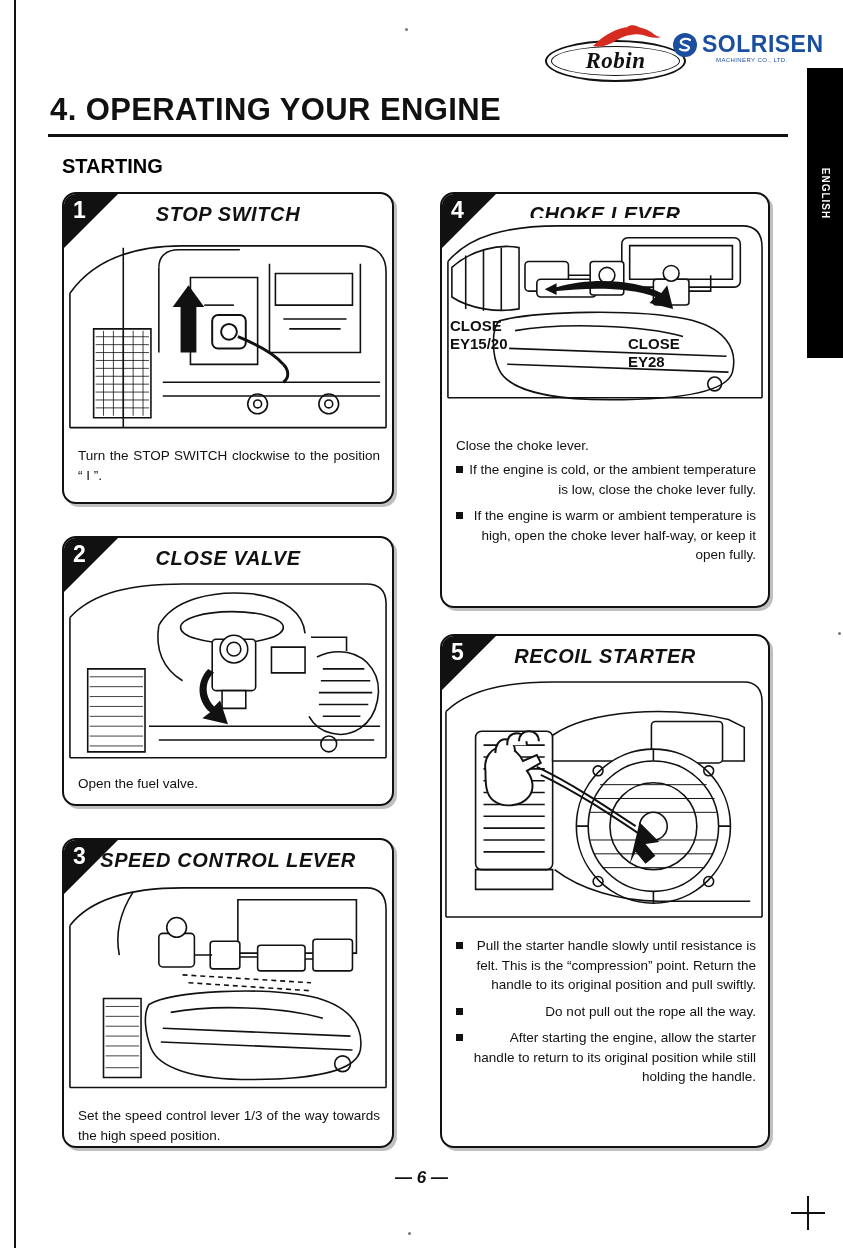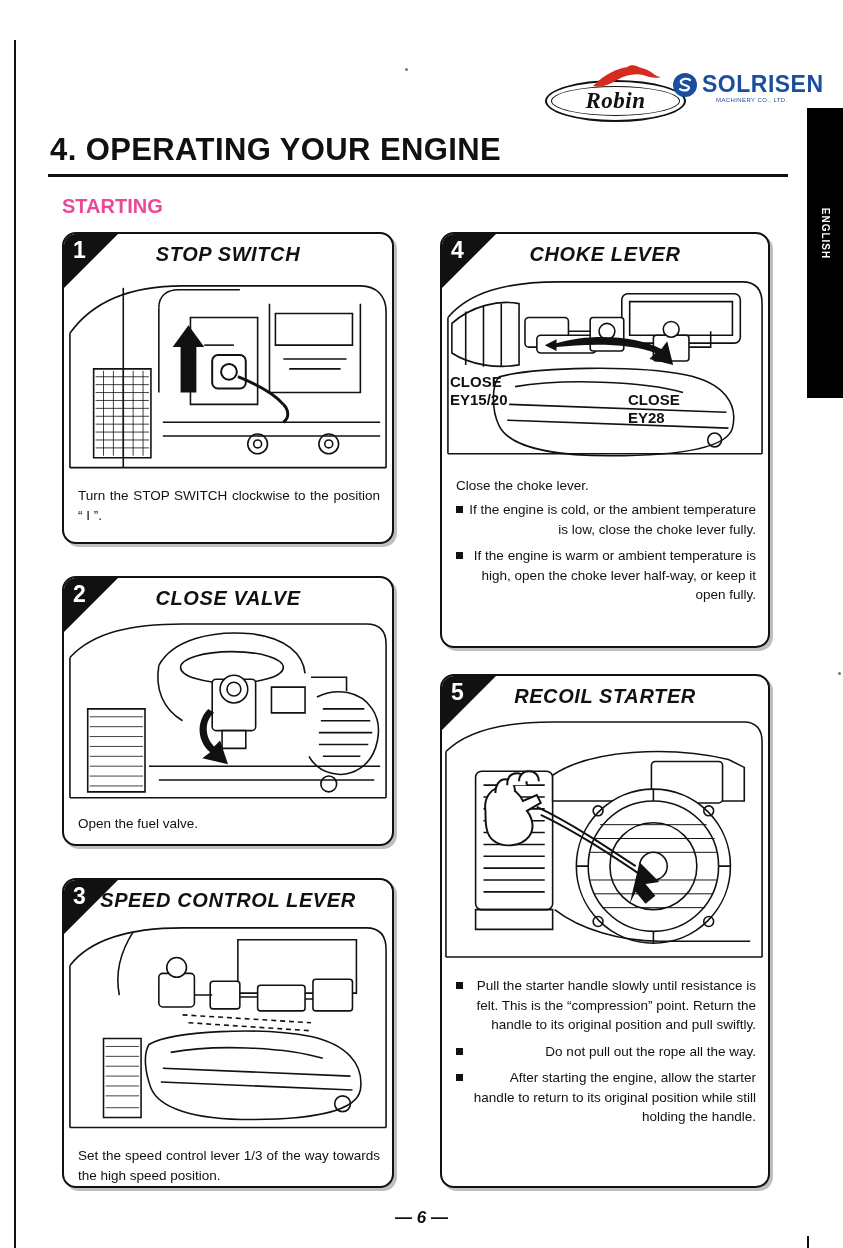--- a/index.html
+++ b/index.html
@@ -11,21 +11,20 @@
     height: 1248px;
     background: #ffffff;
     font-family: "Liberation Sans", sans-serif;
     color: #111111;
     position: relative;
     overflow: hidden;
   }
   .page {
     position: absolute;
     inset: 0;
-    margin-top: 40px;
   }
 
   
   .logo-robin {
     position: absolute;
     left: 545px;
     top: 24px;
     width: 145px;
     height: 58px;
   }
@@ -144,21 +143,21 @@
     width: 740px;
     height: 3px;
     background: #111;
   }
   .section-heading {
     position: absolute;
     left: 62px;
     top: 155px;
     font-size: 20px;
     font-weight: bold;
-    color: #ec4899;
+    color: #000000;
   }
 
   
   .panel {
     position: absolute;
     border: 2px solid #111;
     border-radius: 14px;
     background: #fff;
     box-sizing: border-box;
     box-shadow: 3px 3px 0 rgba(0,0,0,0.25);
@@ -461,21 +460,21 @@
       </svg>
     </div>
     <div class="step-badge">
       <span>3</span>
     </div>
     <div class="panel-caption" style="top:266px;">Set the speed control lever 1/3 of the way towards the high speed position.</div>
   </div>
 
   <div class="panel" style="left:440px; top:192px; width:330px; height:416px;">
     <div class="panel-title">CHOKE LEVER</div>
-    <div class="panel-figure" style="top:40px; height:188px;">
+    <div class="panel-figure" style="top:24px; height:188px;">
       <svg class="fig" viewBox="0 0 330 188" preserveAspectRatio="none">
         <g stroke="#111" fill="none" stroke-width="1.6">
           <path d="M6 44 C28 18, 66 8, 118 8 L304 8 C318 8, 324 16, 324 30 L324 182"></path>
           <path d="M6 44 L6 182"></path>
           <path d="M6 182 L324 182"></path>
 
           <path d="M10 50 C30 32, 58 26, 78 30 L78 92 C56 96, 28 92, 10 80 Z" fill="#fff"></path>
           <path d="M24 38 L24 92 M42 32 L42 94 M60 30 L60 94"></path>
 
           <rect x="182" y="20" width="120" height="50" rx="6" fill="#fff"></rect>

